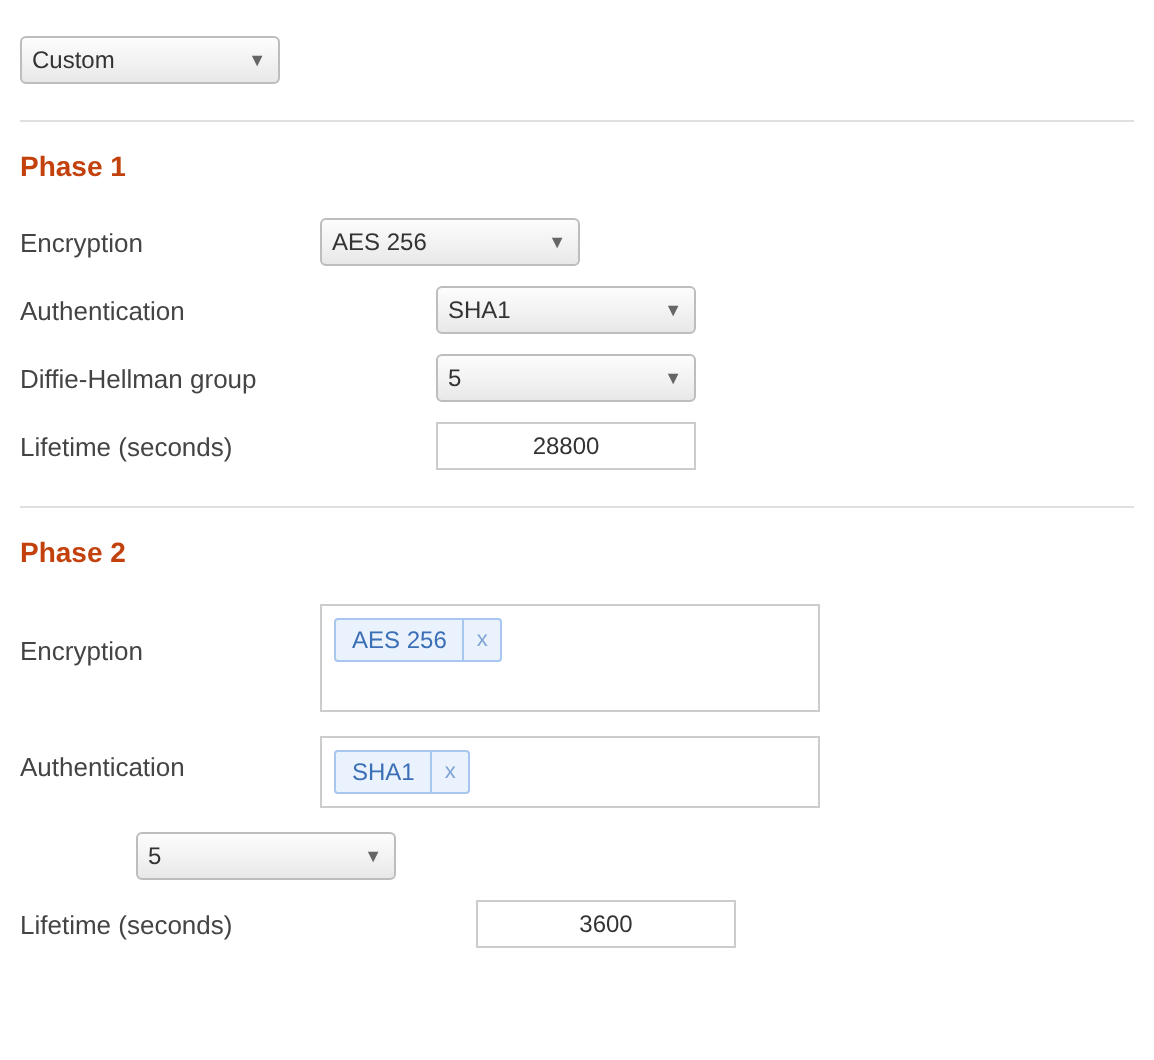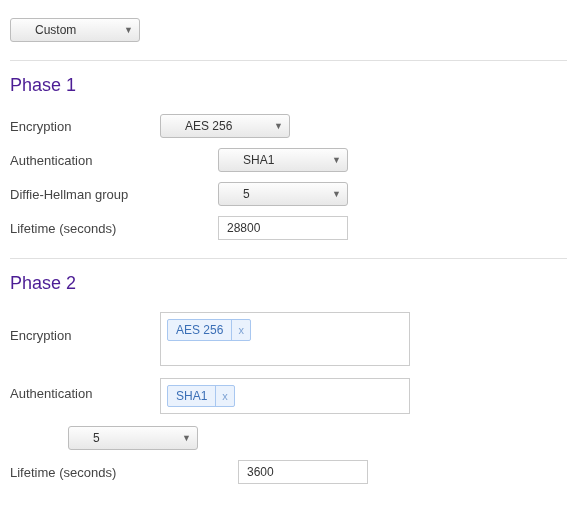--- a/index.html
+++ b/index.html
@@ -22,50 +22,51 @@
     padding-right: 10px;
   }
   .select {
     display: inline-flex;
     align-items: center;
     justify-content: space-between;
     height: 24px;
     border: 1px solid #bdbdbd;
     border-radius: 3px;
     background: linear-gradient(#fdfdfd, #e8e8e8);
-    padding: 0 6px 0 24px;
+    padding: 0 6px 0 5px;
     font-size: 12px;
     color: #333;
     cursor: pointer;
     min-width: 100px;
   }
   .select.wide { width: 130px; }
   .select.narrow { width: 130px; }
   .caret {
     font-size: 9px;
     color: #666;
     margin-left: 8px;
   }
   .input {
     height: 24px;
     border: 1px solid #ccc;
     padding: 0 8px;
     font-size: 12px;
     color: #333;
     width: 130px;
+    text-align: center;
   }
   hr.divider {
     border: none;
     border-top: 1px solid #e0e0e0;
     margin: 18px 0 14px 0;
   }
   .section-title {
-    font-size: 18px;
-    color: #4c1d95;
-    font-weight: normal;
+    font-size: 14px;
+    color: #c2410c;
+    font-weight: bold;
     margin-bottom: 18px;
   }
   .tagbox {
     border: 1px solid #ccc;
     padding: 6px;
     width: 250px;
     min-height: 34px;
     display: flex;
     flex-wrap: wrap;
     gap: 4px;

